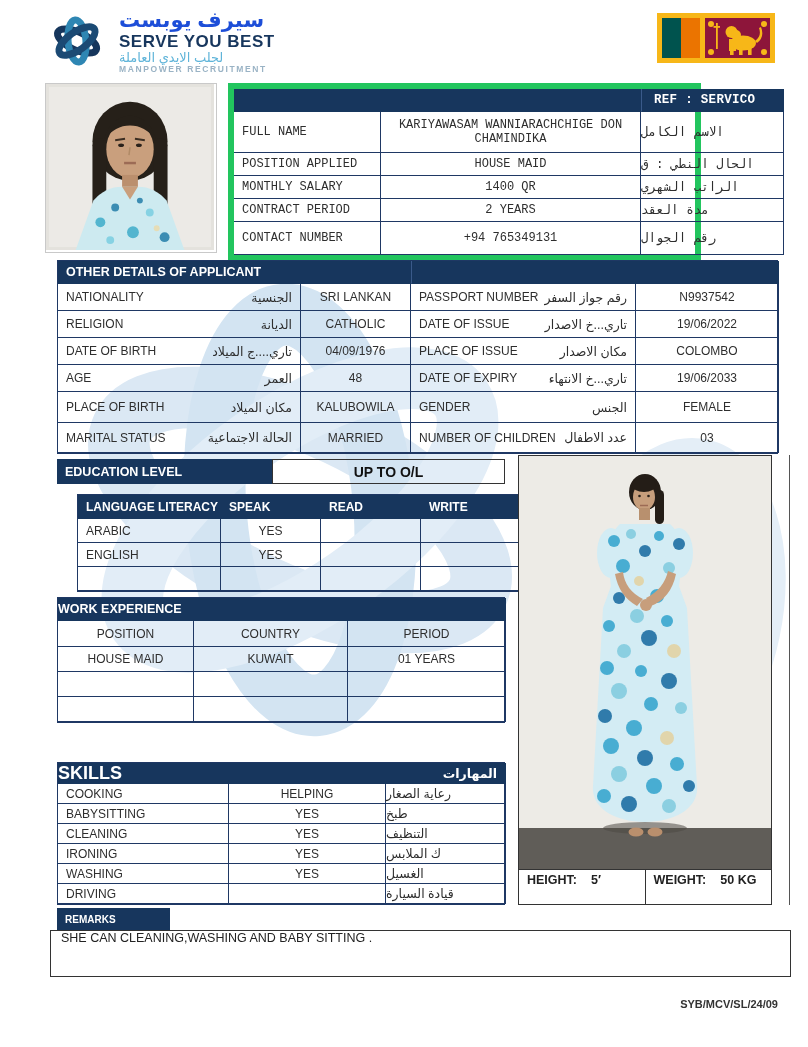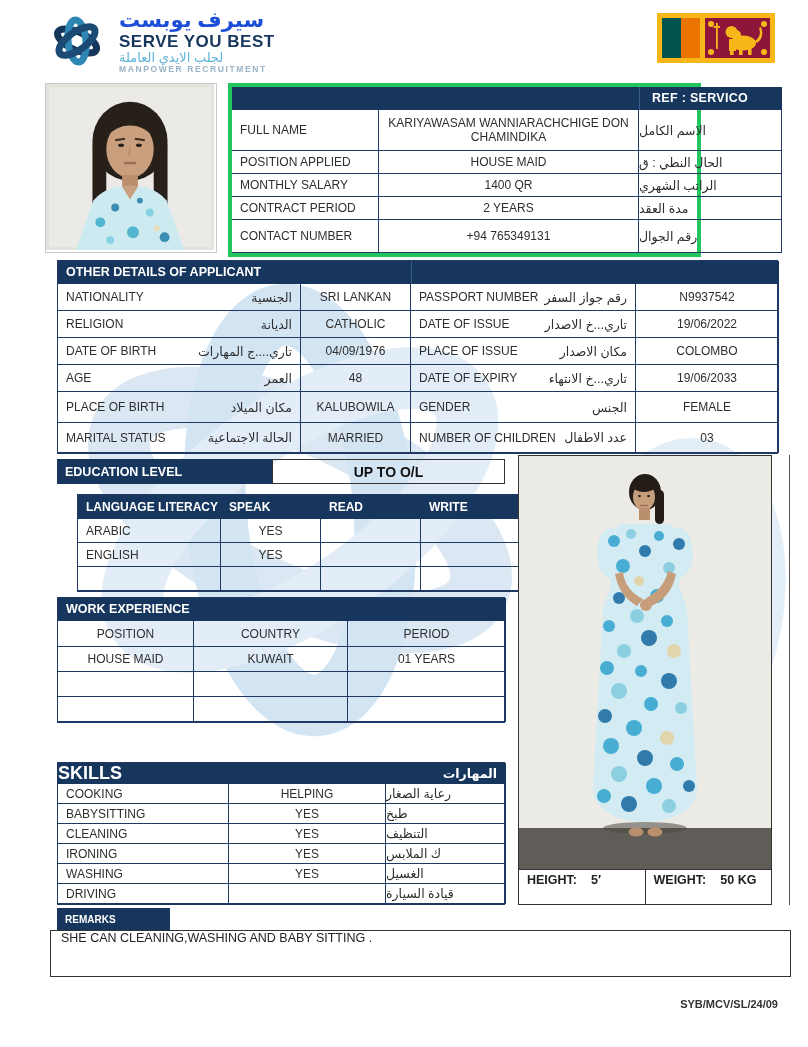--- a/index.html
+++ b/index.html
@@ -27,21 +27,21 @@
         border-right:1px solid #1f3864;border-bottom:1px solid #1f3864;background:transparent;}
   .navy{background:#17365d;color:#fff;font-weight:bold;border-color:#17365d;}
   .c-center{justify-content:center;text-align:center;}
   .c-label{padding-left:8px;}
   .c-ar{justify-content:flex-end;padding-right:12px;direction:rtl;font-size:12.5px;}
   .ar{direction:rtl;font-size:12.5px;}
   
   .htable{position:absolute;left:228px;top:83px;width:473px;z-index:1;
           display:grid;grid-template-columns:147px 260px 143px;
           grid-template-rows:23px 41px 23px 23px 23px 33px;
-          border:4px solid #22c55e;box-sizing:border-box;}
+          border:6px solid #22c55e;box-sizing:border-box;font-family:Liberation Mono, monospace;}
   .ref-cell{padding-left:12px;font-size:12.5px;letter-spacing:.3px;border-left:1px solid #3a5a8a;}
   
   .odtable{position:absolute;left:57px;top:260px;width:721px;z-index:1;
            display:grid;grid-template-columns:243px 110px 225px 143px;
            grid-template-rows:23px 27px 27px 27px 27px 31px 30px;
            border:1px solid #1f3864;box-sizing:border-box;}
   .od-title{grid-column:1/3;padding-left:8px;font-size:12.5px;}
   .od-title-spacer{grid-column:3/5;border-left:1px solid #3a5a8a;}
   .od-label{justify-content:space-between;padding:0 8px;}
   
@@ -54,21 +54,21 @@
   
   .langtable{position:absolute;left:57px;top:494px;width:448px;z-index:1;
              display:grid;grid-template-columns:143px 100px 100px 105px;
              grid-template-rows:24px 24px 24px 24px;
              border:1px solid #1f3864;box-sizing:border-box;margin-left:20px;}
   
   .worktable{position:absolute;left:57px;top:597px;width:448px;z-index:1;
              display:grid;grid-template-columns:136px 154px 158px;
              grid-template-rows:23px 26px 25px 25px 25px;
              border:1px solid #1f3864;box-sizing:border-box;}
-  .work-bar{grid-column:1/4;padding-left:8px;font-size:12.5px;}
+  .work-bar{grid-column:1/4;font-size:12.5px;}
   
   .skilltable{position:absolute;left:57px;top:762px;width:448px;z-index:1;
               display:grid;grid-template-columns:171px 157px 120px;
               grid-template-rows:21px 20px 20px 20px 20px 20px 20px;
               border:1px solid #1f3864;box-sizing:border-box;}
   .skill-bar{grid-column:1/3;font-size:18px;}
   .skill-bar-ar{justify-content:flex-end;padding-right:8px;font-size:12.5px;}
   
   .remarks-bar{position:absolute;left:57px;top:908px;width:113px;height:22px;z-index:1;
                background:#17365d;color:#fff;font-weight:bold;font-size:10px;
@@ -225,21 +225,21 @@
       </div>
     <div class="cell c-center">CATHOLIC</div>
     <div class="cell od-label">
         <span>DATE OF ISSUE</span>
         <span class="ar">تاري...خ الاصدار</span>
       </div>
     <div class="cell c-center">19/06/2022</div>
 
     <div class="cell od-label">
         <span>DATE OF BIRTH</span>
-        <span class="ar">تاري....ج المهارات</span>
+        <span class="ar">تاري....ج الميلاد</span>
       </div>
     <div class="cell c-center">04/09/1976</div>
     <div class="cell od-label">
         <span>PLACE OF ISSUE</span>
         <span class="ar">مكان الاصدار</span>
       </div>
     <div class="cell c-center">COLOMBO</div>
 
     <div class="cell od-label">
         <span>AGE</span>

